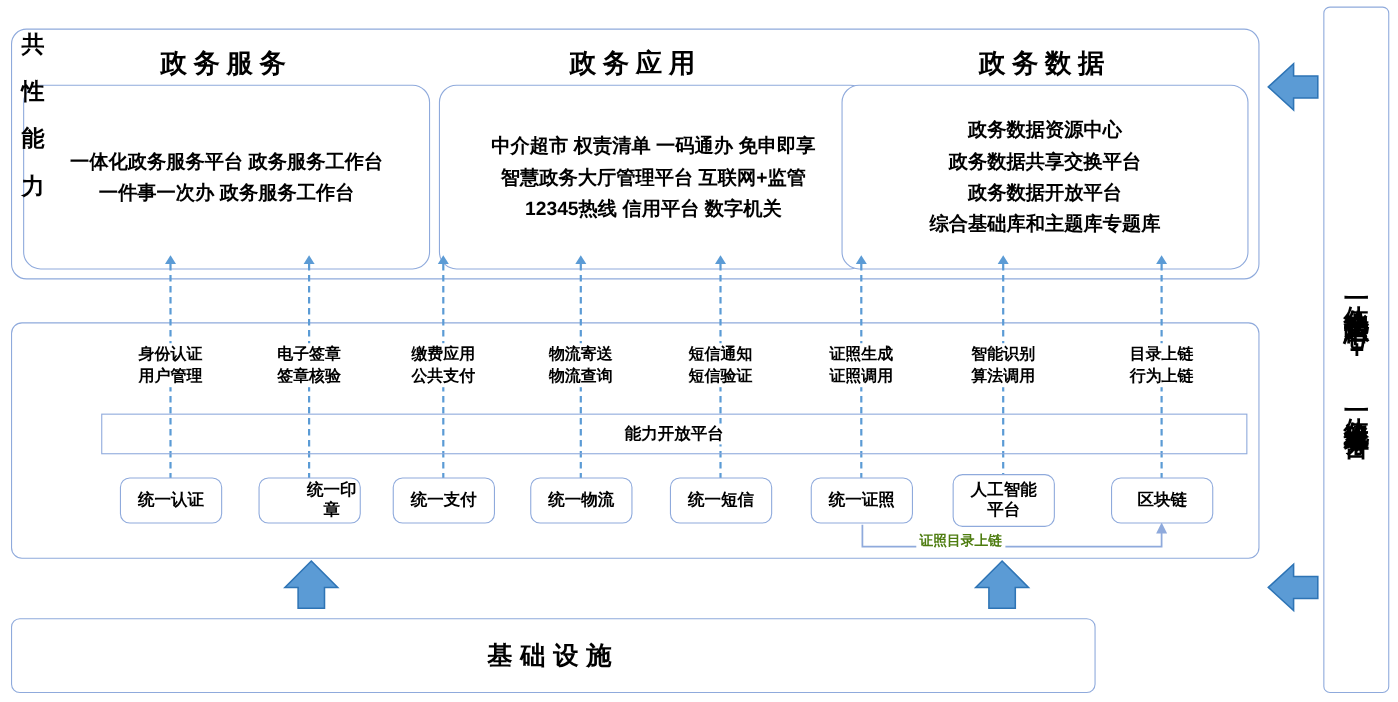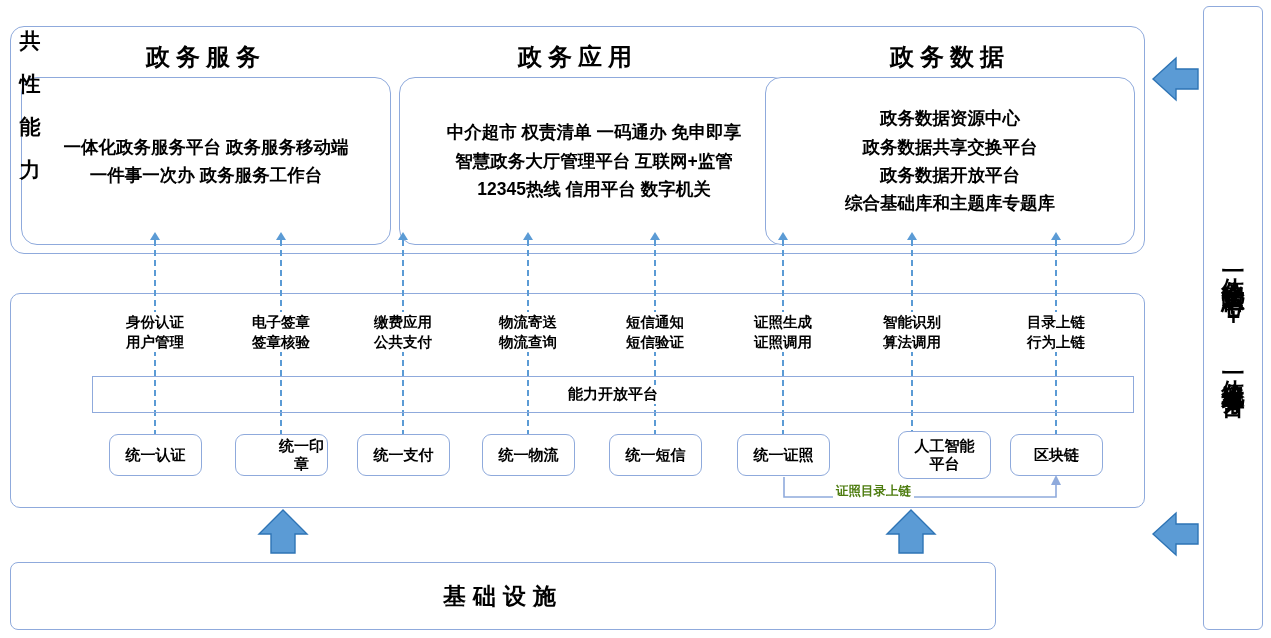--- a/index.html
+++ b/index.html
@@ -247,21 +247,21 @@
 </style>
 </head>
 <body>
 
 <div id="root">
 
   <div class="panel" id="top-layer">
 
     <div class="col-title" id="col-service-title">政务服务</div>
     <div class="inner-box" id="col-service-box">
-      <div class="line">一体化政务服务平台 政务服务移动端</div>
+      <div class="line">一体化政务服务平台 政务服务工作台</div>
       <div class="line">一件事一次办 政务服务工作台</div>
     </div>
 
     <div class="col-title" id="col-app-title">政务应用</div>
     <div class="inner-box" id="col-app-box">
       <div class="line">中介超市 权责清单 一码通办 免申即享</div>
       <div class="line">智慧政务大厅管理平台 互联网+监管</div>
       <div class="line">12345热线 信用平台 数字机关</div>
     </div>
 
@@ -330,21 +330,21 @@
       <div class="cap-box" style="left: 609px;">统一短信</div>
       <div class="cap-label" style="left: 727px;">
         <div>证照生成</div>
         <div>证照调用</div>
       </div>
       <div class="cap-box" style="left: 737px;">统一证照</div>
       <div class="cap-label" style="left: 856px;">
         <div>智能识别</div>
         <div>算法调用</div>
       </div>
-      <div class="cap-box two-line" style="left: 866px; margin-left: 32px;">
+      <div class="cap-box two-line" style="left: 866px;">
         <div>
           <div>人工智能</div>
           <div>平台</div>
         </div>
       </div>
       <div class="cap-label" style="left: 1000px;">
         <div>目录上链</div>
         <div>行为上链</div>
       </div>
       <div class="cap-box" style="left: 1010px;">区块链</div>

